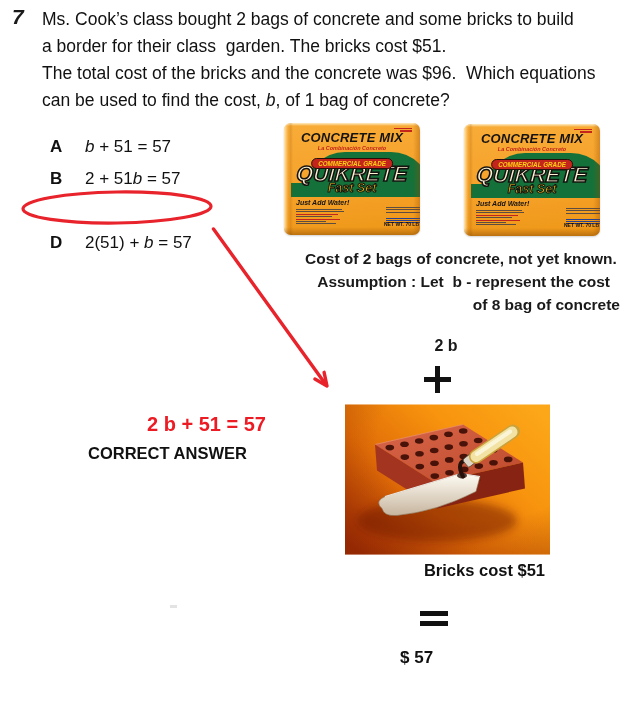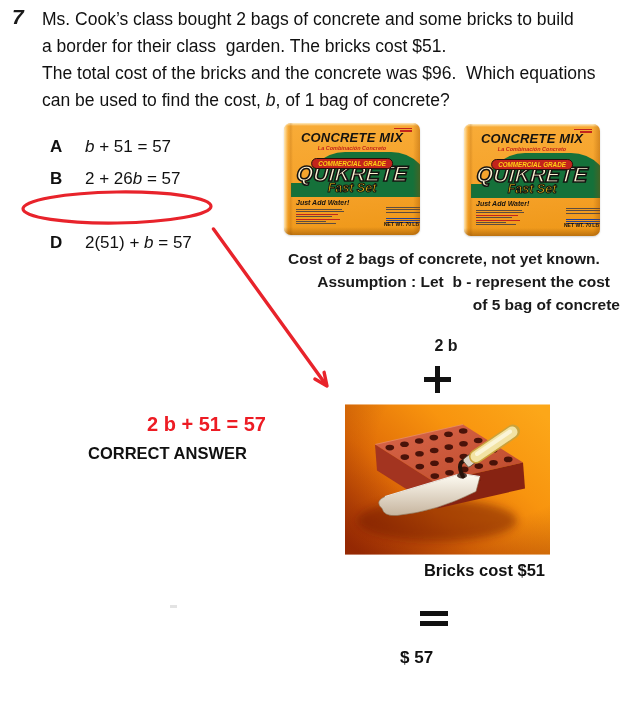--- a/index.html
+++ b/index.html
@@ -69,21 +69,21 @@
        background:linear-gradient(90deg,rgba(255,240,200,.9),rgba(230,150,40,0) 45%,rgba(140,70,0,.18) 75%,rgba(140,70,0,0));}
   .edge-right{position:absolute;right:0;top:0;bottom:0;width:7px;
        background:linear-gradient(270deg,rgba(150,75,0,.35),rgba(150,75,0,0));}
   .edge-bottom{position:absolute;left:0;right:0;bottom:0;height:8px;
        background:linear-gradient(rgba(110,55,0,0),rgba(110,55,0,.4));}
 
   
   .bags-caption{position:absolute;left:288px;top:247px;width:346px;font-size:15.5px;
        font-weight:bold;line-height:23px;color:#1a1a1a;}
   .cap{white-space:pre-wrap;}
-  .cap1{}
+  .cap1{text-align:center;}
   .cap2{text-align:right;padding-right:24px;}
   .cap3{text-align:right;padding-right:14px;}
   .term-2b{position:absolute;left:406px;top:337px;width:80px;text-align:center;
        font-size:16px;font-weight:bold;white-space:pre-wrap;}
   .plus-h{position:absolute;left:424px;top:377px;width:27px;height:5px;background:#111;}
   .plus-v{position:absolute;left:435px;top:366px;width:5px;height:27px;background:#111;}
   .brick-photo{position:absolute;left:345px;top:404px;width:205px;height:151px;}
   .red-eq{position:absolute;left:147px;top:413px;font-size:20px;font-weight:bold;
        color:#ed1c24;white-space:pre-wrap;}
   .correct-label{position:absolute;left:88px;top:444px;font-size:16.5px;font-weight:bold;color:#111;}
@@ -102,21 +102,21 @@
 
   <div class="qnum">7</div>
   <div class="qtext">
     <div class="qline">Ms. Cook’s class bought 2 bags of concrete and some bricks to build</div>
     <div class="qline">a border for their class  garden. The bricks cost $51.</div>
     <div class="qline">The total cost of the bricks and the concrete was $96.  Which equations</div>
     <div class="qline"><span>can be used to find the cost, </span><span class="var">b</span><span>, of 1 bag of concrete?</span></div>
   </div>
 
   <div class="opt" style="top:137px;"><span class="opt-letter">A</span><span><span></span><span class="var">b</span><span> + 51 = 57</span></span></div>
-  <div class="opt" style="top:169px;"><span class="opt-letter">B</span><span><span>2 + 26</span><span class="var">b</span><span> = 57</span></span></div>
+  <div class="opt" style="top:169px;"><span class="opt-letter">B</span><span><span>2 + 51</span><span class="var">b</span><span> = 57</span></span></div>
   <div class="opt" style="top:233px;"><span class="opt-letter">D</span><span><span>2(51) + </span><span class="var">b</span><span> = 57</span></span></div>
 
   <div class="bag bag1">
     <div class="bag-arch"></div>
     <div class="bag-band"></div>
     <div class="bag-corner-code">
         <i></i>
         <i></i>
       </div>
     <div class="bag-title">CONCRETE MIX</div>
@@ -184,21 +184,21 @@
     <div class="bag-netwt">NET WT. 70 LB (31.8kg)</div>
     <div class="edge-top"></div>
     <div class="edge-left"></div>
     <div class="edge-right"></div>
     <div class="edge-bottom"></div>
   </div>
 
   <div class="bags-caption">
     <div class="cap cap1">Cost of 2 bags of concrete, not yet known.</div>
     <div class="cap cap2">Assumption : Let  b - represent the cost</div>
-    <div class="cap cap3">of 5 bag of concrete</div>
+    <div class="cap cap3">of 8 bag of concrete</div>
   </div>
 
   <div class="term-2b">2 b</div>
   <div>
     <div class="plus-h"></div>
     <div class="plus-v"></div>
   </div>
 
   <svg class="brick-photo" viewBox="0 0 205 150">
     <defs>

